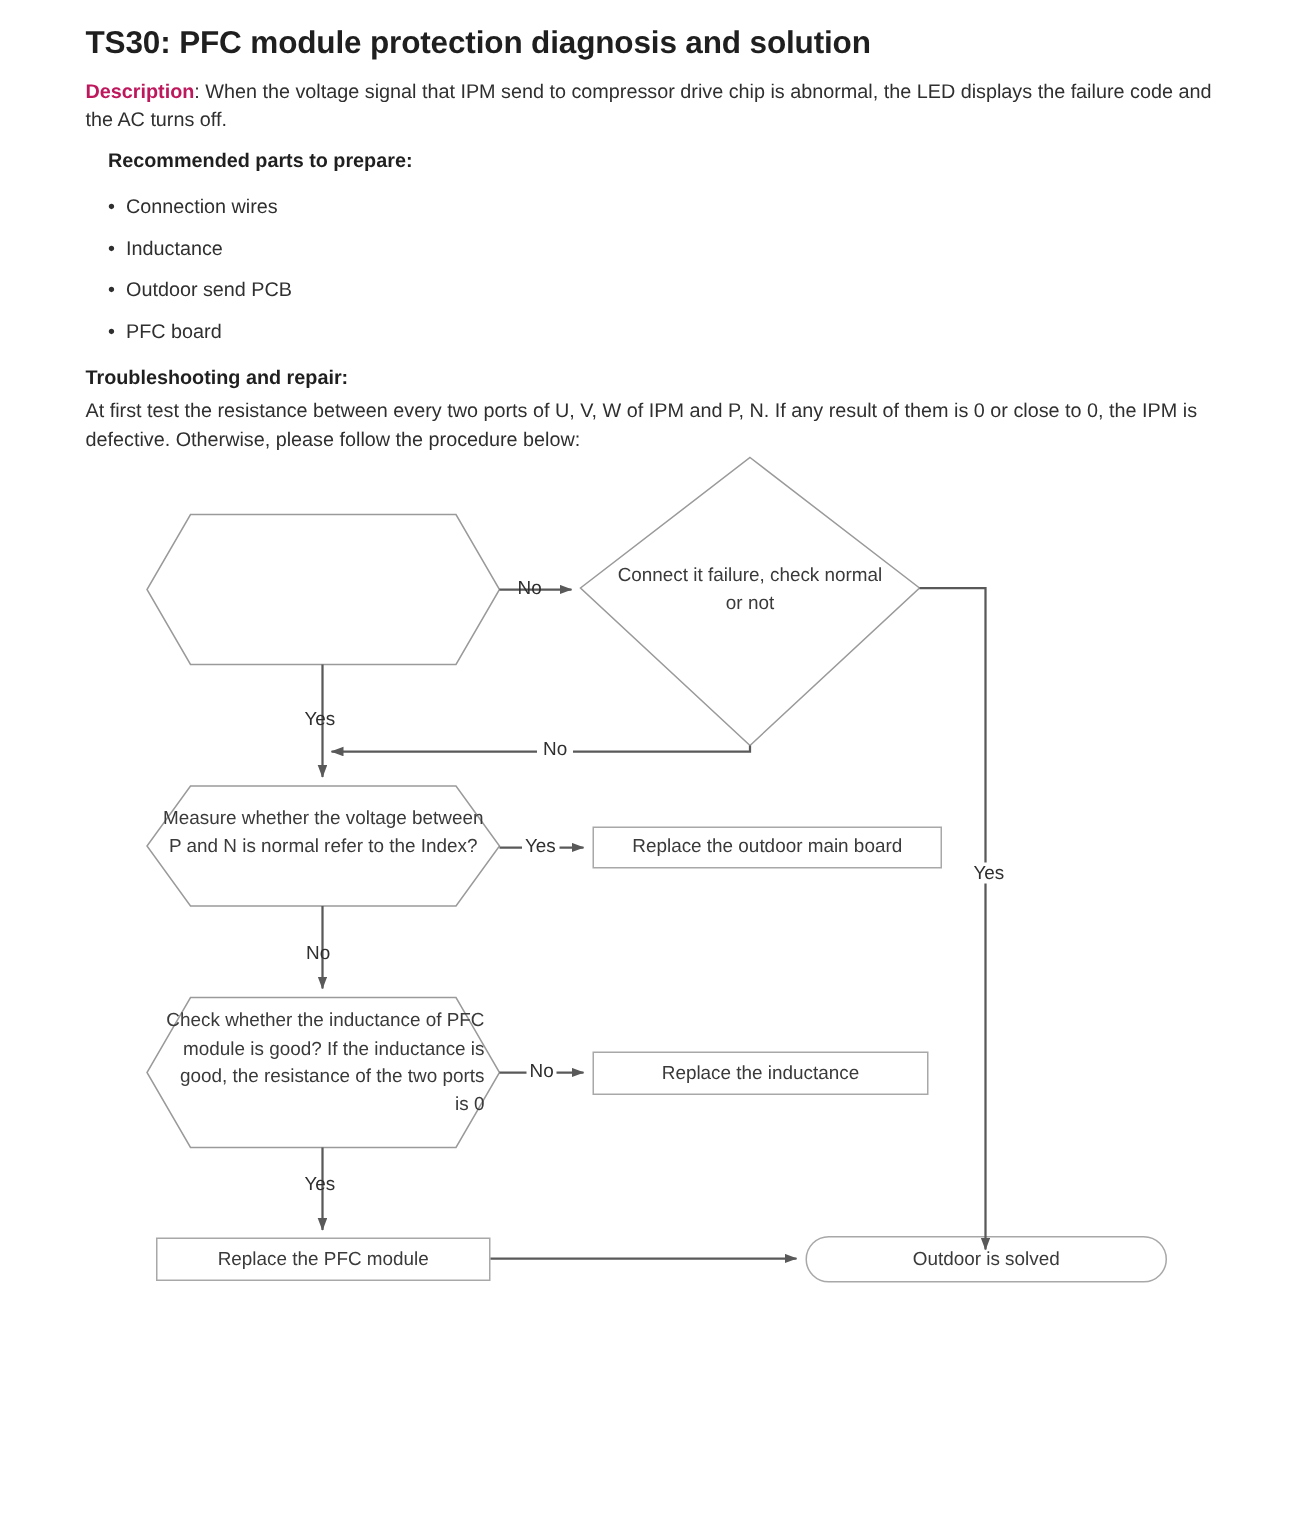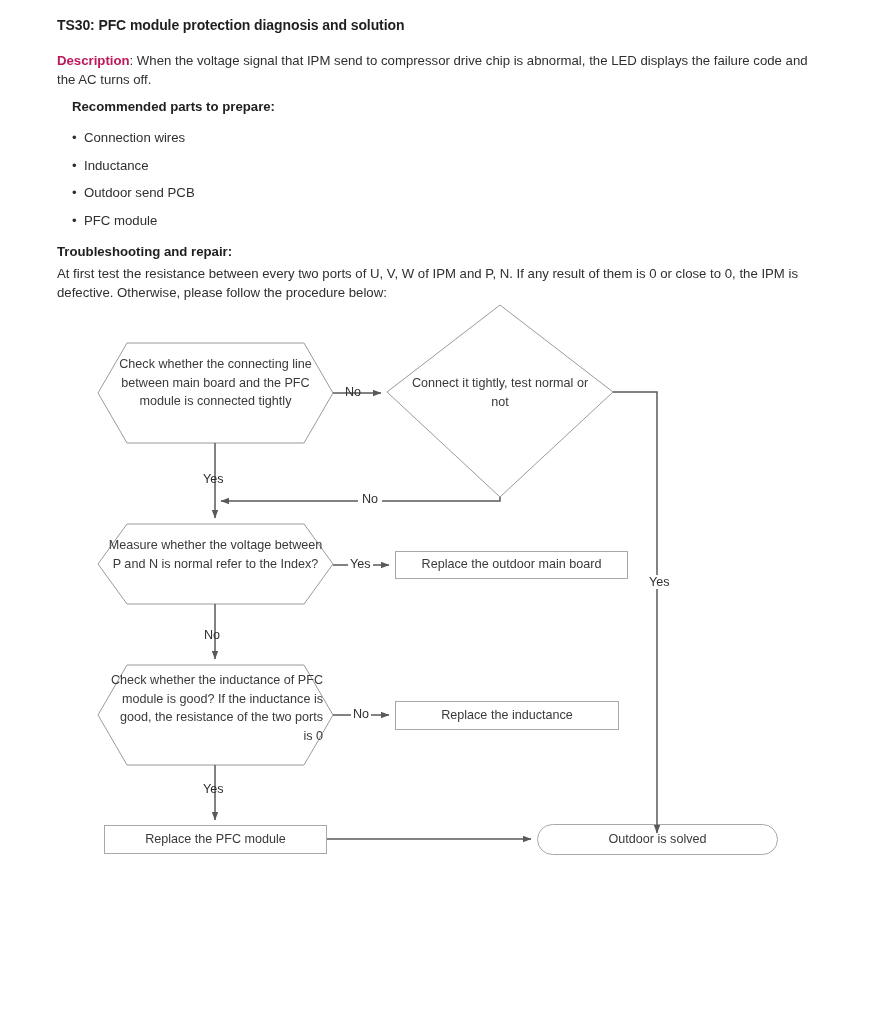--- a/index.html
+++ b/index.html
@@ -18,21 +18,21 @@
   .doc {
     position: absolute;
     left: 0; top: 0;
     width: 872px;
     height: 1024px;
   }
   .title {
     position: absolute;
     left: 57px;
     top: 17px;
-    font-size: 14px;
+    font-size: 21px;
     font-weight: bold;
     color: #1f1f1f;
     letter-spacing: -0.1px;
   }
   .para {
     position: absolute;
     font-size: 13.2px;
     line-height: 19px;
     color: #2f2f2f;
   }
@@ -114,21 +114,21 @@
   <div class="para" id="desc">
     <b>Description</b><span>: When the voltage signal that IPM send to compressor drive chip is abnormal, the LED displays the failure code and the AC turns off.</span>
   </div>
 
   <div class="subhead" id="rec-head">Recommended parts to prepare:</div>
 
   <ul class="bullets">
     <li>Connection wires</li>
     <li>Inductance</li>
     <li>Outdoor send PCB</li>
-    <li>PFC module</li>
+    <li>PFC board</li>
   </ul>
 
   <div class="subhead" id="ts-head">Troubleshooting and repair:</div>
 
   <div class="para" id="tshoot">At first test the resistance between every two ports of U, V, W of IPM and P, N. If any result of them is 0 or close to 0, the IPM is defective. Otherwise, please follow the procedure below:</div>
 
   <div id="flow">
 
     <svg width="872" height="600" viewBox="0 0 872 600">
       <defs>
@@ -166,23 +166,22 @@
       <path d="M215,314 L215,369" fill="none" stroke="#595959" stroke-width="1.5" marker-end="url(#arr)"></path>
 
       <path d="M333,425 L389,425" fill="none" stroke="#595959" stroke-width="1.5" marker-end="url(#arr)"></path>
 
       <path d="M215,475 L215,530" fill="none" stroke="#595959" stroke-width="1.5" marker-end="url(#arr)"></path>
 
       <path d="M327,549 L531,549" fill="none" stroke="#595959" stroke-width="1.5" marker-end="url(#arr)"></path>
     </svg>
 
     
-    <div class="node-text" style="left:108px; top:65px; width:215px;">Check whether the connecting line between main board and the PFC module is connected tightly</div>
-
-    <div class="node-text" style="left:410px; top:84px; width:180px;">Connect it tightly, test normal or not</div>
+
+    <div class="node-text" style="left:410px; top:84px; width:180px;">Connect it failure, check normal or not</div>
 
     <div class="node-text" style="left:108px; top:246px; width:215px;">Measure whether the voltage between P and N is normal refer to the Index?</div>
 
     <div class="node-text box" style="left:396px; top:268px; width:231px;">Replace the outdoor main board</div>
 
     <div class="node-text" style="left:108px; top:381px; width:215px;text-align:right;">Check whether the inductance of PFC module is good? If the inductance is good, the resistance of the two ports is 0</div>
 
     <div class="node-text box" style="left:396px; top:419px; width:222px;">Replace the inductance</div>
 
     <div class="node-text box" style="left:105px; top:543px; width:221px;">Replace the PFC module</div>

